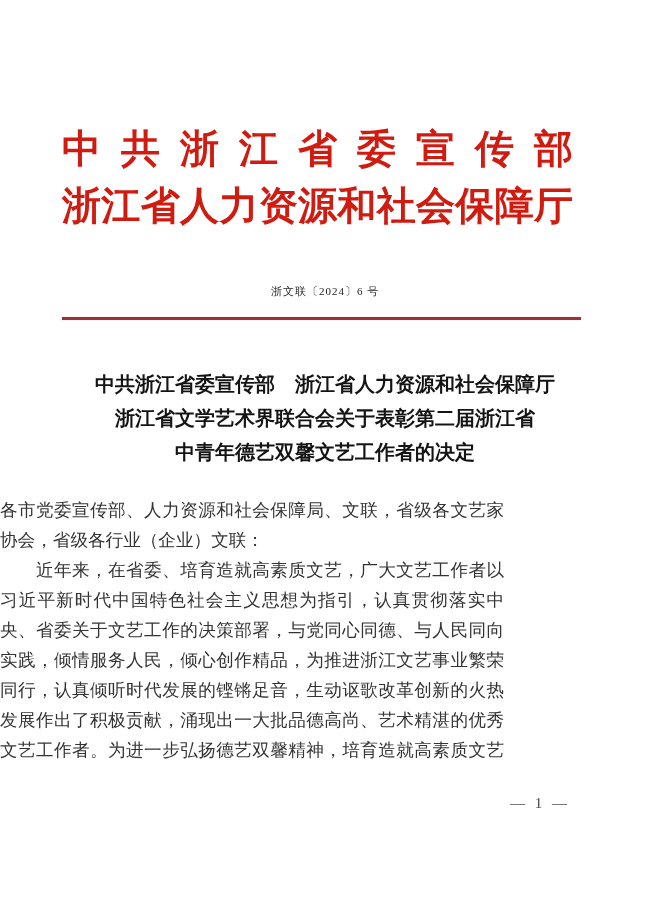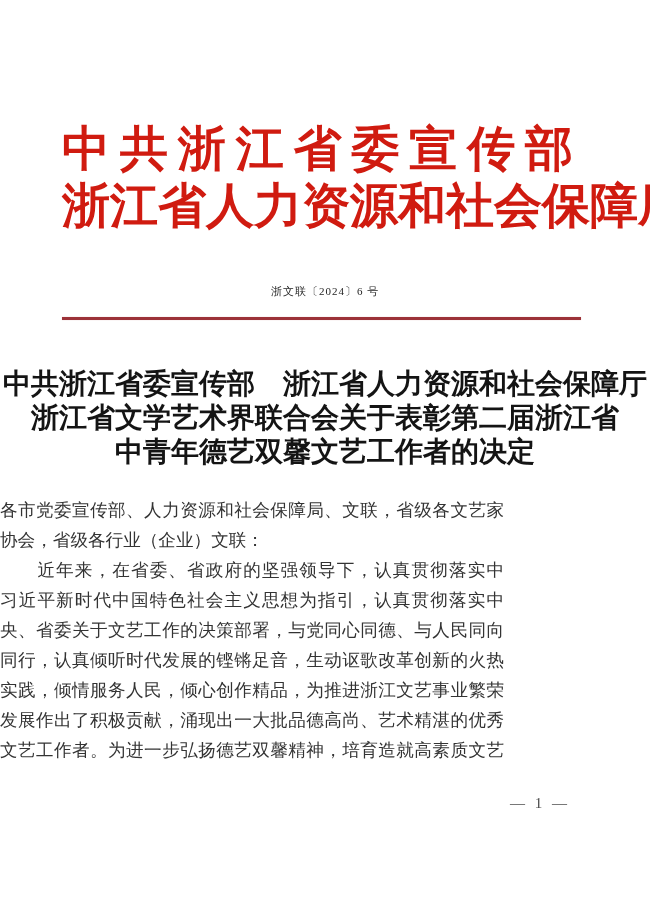--- a/index.html
+++ b/index.html
@@ -16,21 +16,21 @@
     font-family: "Liberation Serif", "DejaVu Serif", serif;
   }
 
   
   .red-header {
     margin-left: 62px;
     width: 511px;
     padding-top: 120px;
     color: #d01b10;
     font-weight: bold;
-    font-size: 48px;
+    font-size: 39px;
     line-height: 57px;
   }
   .red-header .agency-line {
     text-align: justify;
     text-align-last: justify;
     text-justify: inter-character;
     white-space: nowrap;
   }
 
   
@@ -49,21 +49,21 @@
     margin-left: 62px;
     width: 519px;
     height: 3px;
     background: #9c3238;
     box-shadow: 0 0 1px rgba(205,130,135,0.7);
   }
 
   
   .doc-title {
     margin-top: 47px;
-    font-size: 28px;
+    font-size: 20px;
     font-weight: bold;
     color: #141414;
     line-height: 34px;
     text-align: center;
   }
   .doc-title .title-line {
     white-space: nowrap;
   }
 
   
@@ -113,24 +113,24 @@
 
   <div class="doc-title">
     <div class="title-line">中共浙江省委宣传部　浙江省人力资源和社会保障厅</div>
     <div class="title-line">浙江省文学艺术界联合会关于表彰第二届浙江省</div>
     <div class="title-line">中青年德艺双馨文艺工作者的决定</div>
   </div>
 
   <div class="doc-body">
     <div class="body-line full">各市党委宣传部、人力资源和社会保障局、文联，省级各文艺家</div>
     <div class="body-line short">协会，省级各行业（企业）文联：</div>
-    <div class="body-line full">　　近年来，在省委、省政府的坚强领导下，认真贯彻落实中</div>
+    <div class="body-line full">　　近年来，在省委、培育造就高素质文艺，广大文艺工作者以</div>
     <div class="body-line full">习近平新时代中国特色社会主义思想为指引，认真贯彻落实中</div>
     <div class="body-line full">央、省委关于文艺工作的决策部署，与党同心同德、与人民同向</div>
+    <div class="body-line full">实践，倾情服务人民，倾心创作精品，为推进浙江文艺事业繁荣</div>
     <div class="body-line full">同行，认真倾听时代发展的铿锵足音，生动讴歌改革创新的火热</div>
-    <div class="body-line full">实践，倾情服务人民，倾心创作精品，为推进浙江文艺事业繁荣</div>
     <div class="body-line full">发展作出了积极贡献，涌现出一大批品德高尚、艺术精湛的优秀</div>
     <div class="body-line full">文艺工作者。为进一步弘扬德艺双馨精神，培育造就高素质文艺</div>
   </div>
 
   <div class="page-footer">— 1 —</div>
 
 </div>
 
 </body></html>

